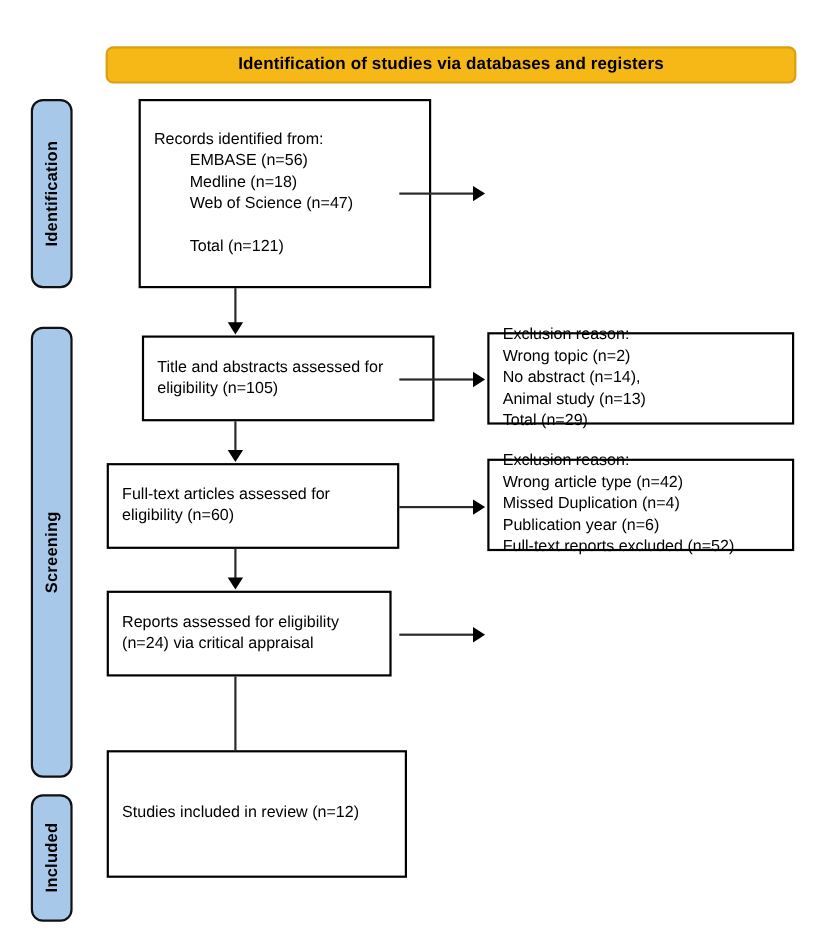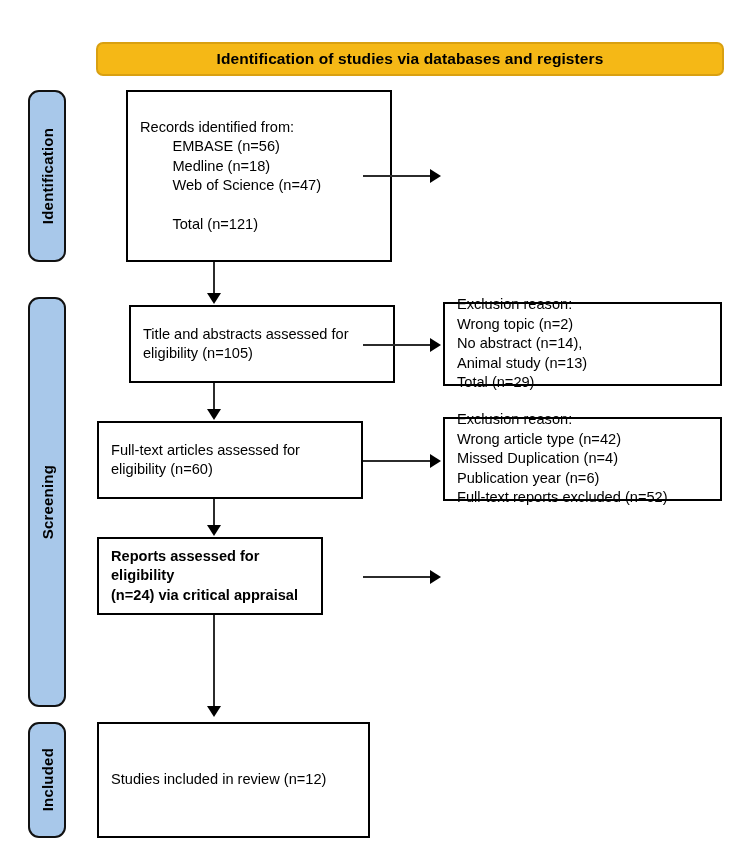--- a/index.html
+++ b/index.html
@@ -175,29 +175,29 @@
 Publication year (n=6)
 Full-text reports excluded (n=52)</span>
   </div>
 
   <div class="h-line" style="left:363px; top:460px; width:69px;"></div>
   <div class="h-arrow-head" style="left:430px; top:454px;"></div>
 
   <div class="v-line" style="left:213px; top:499px; height:30px;"></div>
   <div class="v-arrow-head" style="left:207px; top:525px;"></div>
 
-  <div class="flow-box center-v" style="left:97px; top:537px; width:226px; height:78px;font-weight:bold;">
+  <div class="flow-box center-v" style="left:97px; top:537px; width:259px; height:78px;">
     <span class="box-text">Reports assessed for eligibility
 (n=24) via critical appraisal</span>
   </div>
 
 
   <div class="h-line" style="left:363px; top:576px; width:69px;"></div>
   <div class="h-arrow-head" style="left:430px; top:570px;"></div>
 
   <div class="v-line" style="left:213px; top:615px; height:95px;"></div>
   <div class="v-arrow-head" style="left:207px; top:706px;"></div>
 
-  <div class="flow-box center-v" style="left:97px; top:722px; width:273px; height:116px;">
+  <div class="flow-box center-v" style="left:97px; top:682px; width:273px; height:116px;">
     <span class="box-text">Studies included in review (n=12)</span>
   </div>
 
 </div>
 
 </body></html>

